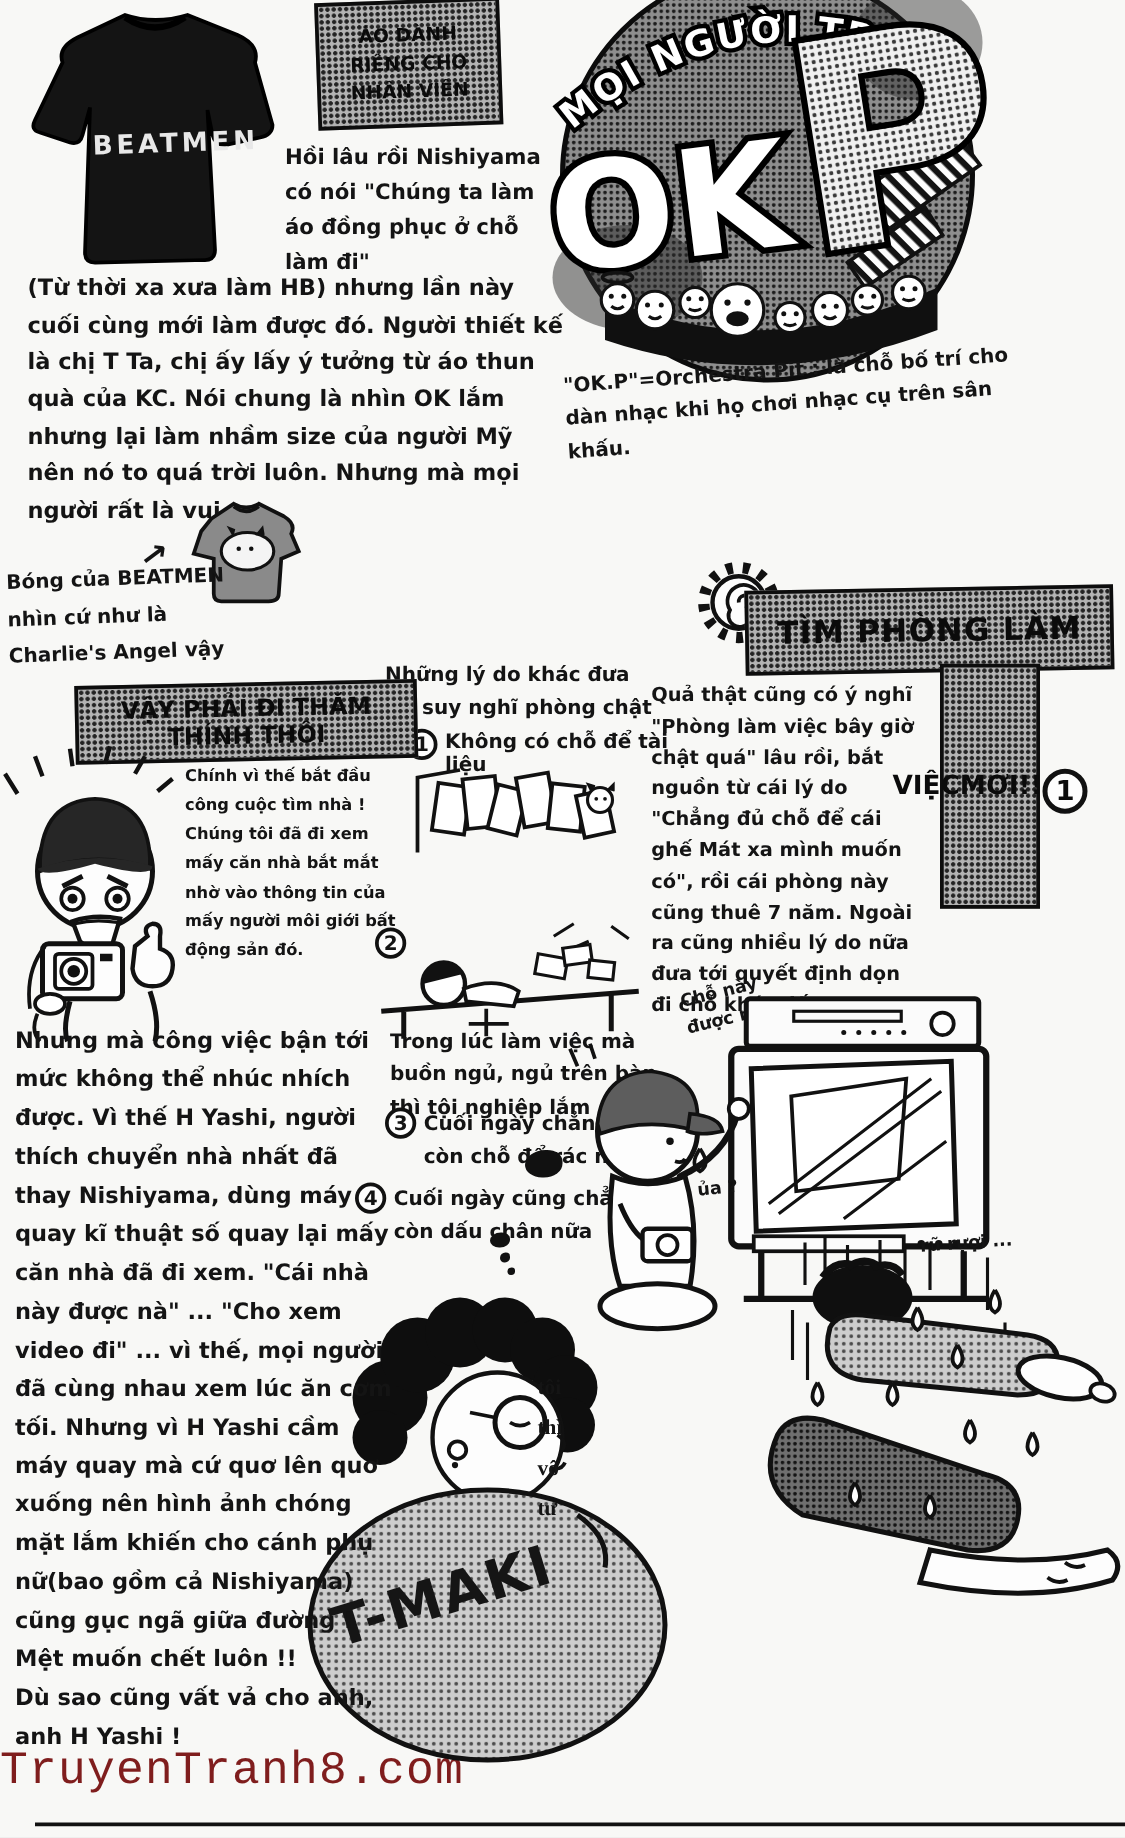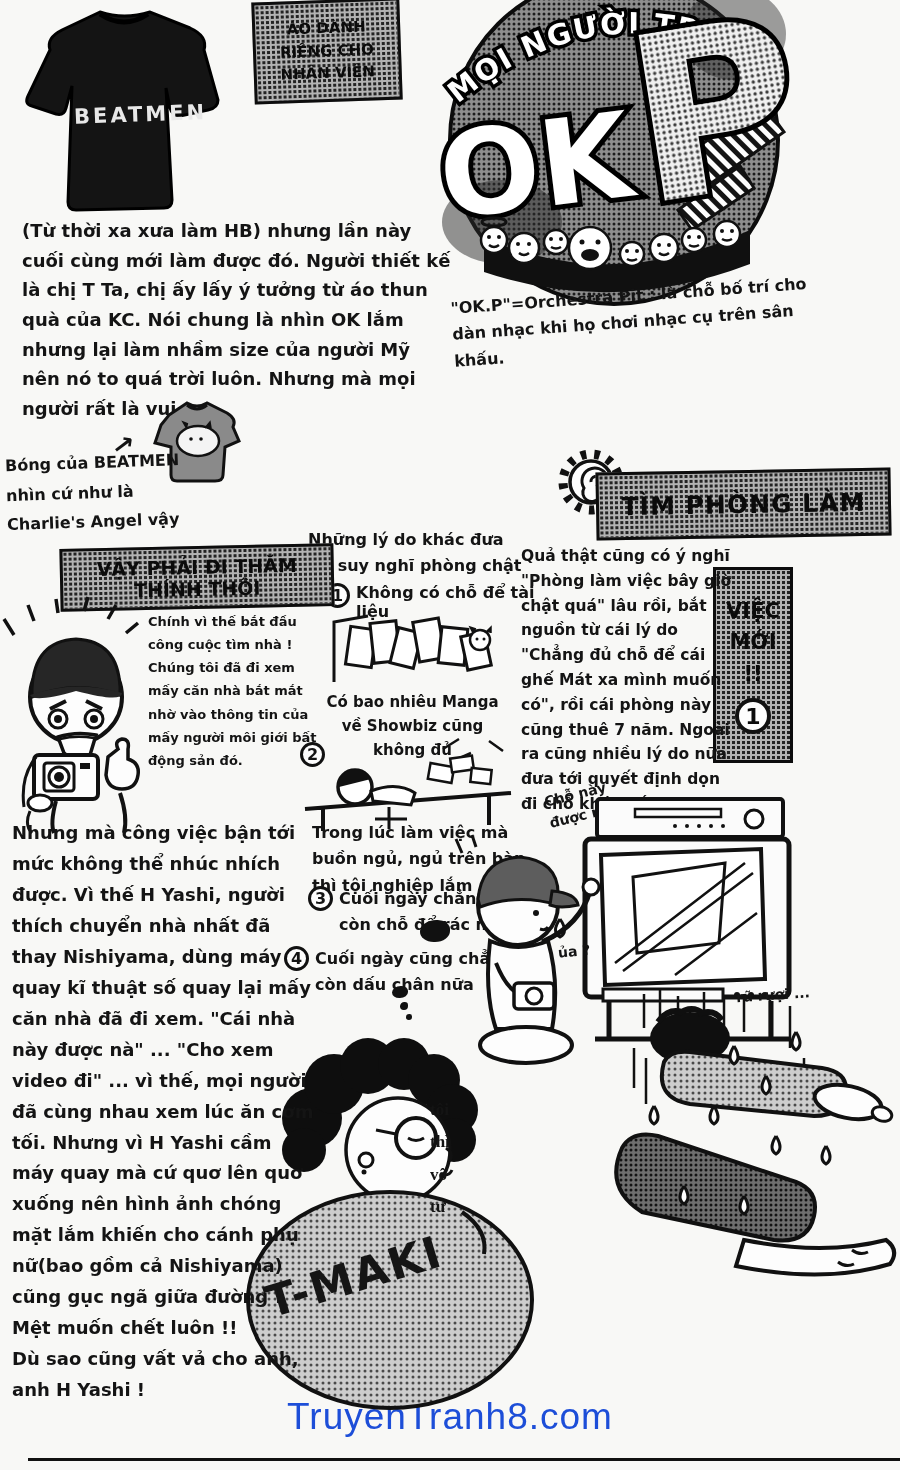--- a/index.html
+++ b/index.html
@@ -101,20 +101,21 @@
         <circle cx="290" cy="259" r="2"></circle>
           <circle cx="300" cy="259" r="2"></circle>
         <ellipse cx="158" cy="283" rx="9" ry="6"></ellipse>
       </g>
       <path d="M57,273 q5,4 10,0 M87,281 q5,4 10,0 M119,275 q5,3 10,0 M195,287 q5,3 10,0 M227,281 q5,4 10,0 M257,273 q5,3 10,0 M290,267 q5,3 10,0" fill="none"></path>
     </g>
   </svg>
 
   <div class="txt" style="left:452px;top:283px;width:368px;font-size:16px;transform:rotate(-4deg);">"OK.P"=Orchestra Pit : là chỗ bố trí cho dàn nhạc khi họ chơi nhạc cụ trên sân khấu.</div>
 
+  <div class="txt" style="left:228px;top:112px;width:225px;font-size:17px;">Hồi lâu rồi Nishiyama có nói "Chúng ta làm áo đồng phục ở chỗ làm đi"</div>
 
   <div class="txt" style="left:22px;top:216px;width:430px;font-size:18px;">(Từ thời xa xưa làm HB) nhưng lần này cuối cùng mới làm được đó. Người thiết kế là chị T Ta, chị ấy lấy ý tưởng từ áo thun quà của KC. Nói chung là nhìn OK lắm nhưng lại làm nhầm size của người Mỹ nên nó to quá trời luôn. Nhưng mà mọi người rất là vui.</div>
 
   <svg style="left:143px;top:397px" width="108" height="88" viewBox="0 0 108 88">
     <path d="M26,18 L44,6 Q54,12 64,6 L84,16 Q94,22 90,30 L96,44 L82,50 L80,78 Q80,84 72,84 L34,84 Q28,84 28,78 L28,50 L12,46 L18,28 Z" fill="#8a8a8a" stroke="#111" stroke-width="3"></path>
     <path d="M44,8 Q54,16 64,8" stroke="#111" fill="none" stroke-width="3"></path>
     <ellipse cx="55" cy="44" rx="21" ry="15" fill="#f4f4f4" stroke="#111" stroke-width="2.5"></ellipse>
     <circle cx="48" cy="42" r="1.8" fill="#111"></circle>
       <circle cx="58" cy="42" r="1.8" fill="#111"></circle>
     <path d="M44,32 l-4,-7 5,2 M62,31 l5,-6 1,6" fill="#111" stroke="#111" stroke-width="1.5"></path>
@@ -166,21 +167,20 @@
       <rect x="66" y="18" width="24" height="36" transform="rotate(14 78 36)"></rect>
       <rect x="88" y="8" width="26" height="40" transform="rotate(-10 101 28)"></rect>
       <rect x="112" y="16" width="26" height="36" transform="rotate(6 125 34)"></rect>
       <rect x="136" y="22" width="24" height="34" transform="rotate(-12 148 39)"></rect>
     </g>
     <circle cx="152" cy="28" r="10" fill="#fff" stroke="#111" stroke-width="2.5"></circle>
     <path d="M145,21 l-3,-6 6,2 M158,20 l5,-5 0,6" fill="#111" stroke="#111" stroke-width="1.5"></path>
     <circle cx="149" cy="27" r="1.5" fill="#111"></circle>
       <circle cx="156" cy="27" r="1.5" fill="#111"></circle>
   </svg>
-  <div class="txt" style="left:315px;top:690px;width:195px;font-size:15px;line-height:1.6;text-align:center;">Có bao nhiêu Manga về Showbiz cũng không đủ</div>
 
   <svg style="left:293px;top:735px" width="230" height="98" viewBox="0 0 230 98">
     <path d="M150,14 l16,-10 M160,26 l18,-8 M196,6 l14,10" stroke="#111" stroke-width="2.5"></path>
     <path d="M12,74 L218,58 M30,74 L30,96 M196,60 L196,90" stroke="#111" stroke-width="4" fill="none"></path>
     <circle cx="62" cy="52" r="17" fill="#fff" stroke="#111" stroke-width="3.5"></circle>
     <path d="M46,48 A17,17 0 0 1 78,44 L46,52 Z" fill="#111"></path>
     <path d="M78,56 Q104,46 122,58 L118,70 L80,66 Z" fill="#fff" stroke="#111" stroke-width="3"></path>
     <path d="M96,72 L96,94 M82,84 L114,84" stroke="#111" stroke-width="3"></path>
     <g fill="#fff" stroke="#111" stroke-width="2.5">
       <rect x="136" y="30" width="24" height="16" transform="rotate(10 148 38)"></rect>
@@ -203,21 +203,21 @@
   <div class="blob" style="left:392px;top:986px;width:16px;height:12px;"></div>
   <div class="blob" style="left:400px;top:1002px;width:8px;height:8px;"></div>
   <div class="blob" style="left:406px;top:1014px;width:6px;height:6px;"></div>
 
   <svg style="left:550px;top:436px" width="82" height="86" viewBox="0 0 82 86">
     <circle cx="41" cy="46" r="28" fill="none" stroke="#111" stroke-width="9" stroke-dasharray="5.5,8"></circle>
     <circle cx="41" cy="46" r="21" fill="#fdfdfd" stroke="#111" stroke-width="3.5"></circle>
     <path d="M41,46 a5,5 0 1 1 7,4 a9,9 0 1 1 -14,2 a13,13 0 1 1 16,5" fill="none" stroke="#111" stroke-width="3"></path>
   </svg>
   <div class="banner halftone" style="left:596px;top:470px;width:289px;height:62px;transform:rotate(-1deg);font-size:25px;letter-spacing:1px;">TÌM PHÒNG LÀM</div>
-  <div class="banner halftone" style="left:713px;top:531px;width:74px;height:190px;flex-direction:column;font-size:21px;line-height:1.5;margin-top:36px;">
+  <div class="banner halftone" style="left:752px;top:531px;width:74px;height:190px;flex-direction:row;font-size:21px;line-height:1.5;">
     <div>VIỆC</div>
     <div>MỚI</div>
     <div>!!</div>
     <span class="num" style="width:36px;height:36px;font-size:22px;border-width:4px;margin-top:8px;">1</span>
   </div>
   <div class="txt" style="left:521px;top:544px;width:218px;font-size:15.5px;line-height:1.6;">Quả thật cũng có ý nghĩ "Phòng làm việc bây giờ chật quá" lâu rồi, bắt nguồn từ cái lý do "Chẳng đủ chỗ để cái ghế Mát xa mình muốn có", rồi cái phòng này cũng thuê 7 năm. Ngoài ra cũng nhiều lý do nữa đưa tới quyết định dọn đi chỗ khác đấy.</div>
 
   <div class="txt pre" style="left:546px;top:780px;width:95px;font-size:14px;line-height:1.55;transform:rotate(-14deg);">Chỗ này
 được nà</div>
   <svg style="left:575px;top:793px" width="230" height="255" viewBox="0 0 230 255">
@@ -303,16 +303,16 @@
     <path d="M198,116 q9,6 3,13 M192,142 q9,3 12,-4" stroke="#111" stroke-width="3" fill="none"></path>
     <ellipse cx="142" cy="268" rx="142" ry="108" fill="url(#pb)" stroke="#111" stroke-width="4"></ellipse>
     <path d="M214,180 q26,18 22,42" stroke="#111" stroke-width="4" fill="none"></path>
     <text x="16" y="262" font-size="44" font-weight="bold" fill="#151515" letter-spacing="2" transform="rotate(-17 100 250)">T-MAKI</text>
   </svg>
   <div class="txt pre" style="left:430px;top:1094px;font-size:17px;line-height:1.9;z-index:2;font-family:Liberation Serif, serif;">tôi
 thì
 vô
 tư</div>
 
-  <div style="position:absolute;left:0;top:1396px;width:100%;text-align:center;font-family:Liberation Sans, sans-serif;font-size:37px;color:#1d4ed8;letter-spacing:1px;">TruyenTranh8.com</div>
+  <div style="position:absolute;left:0;top:1396px;width:100%;text-align:left;font-family:Liberation Mono, monospace;font-size:37px;color:#7f1d1d;letter-spacing:1px;">TruyenTranh8.com</div>
   <div style="position:absolute;left:28px;top:1458px;width:872px;height:3px;background:#111;"></div>
 
 </div>
 
 </body></html>

